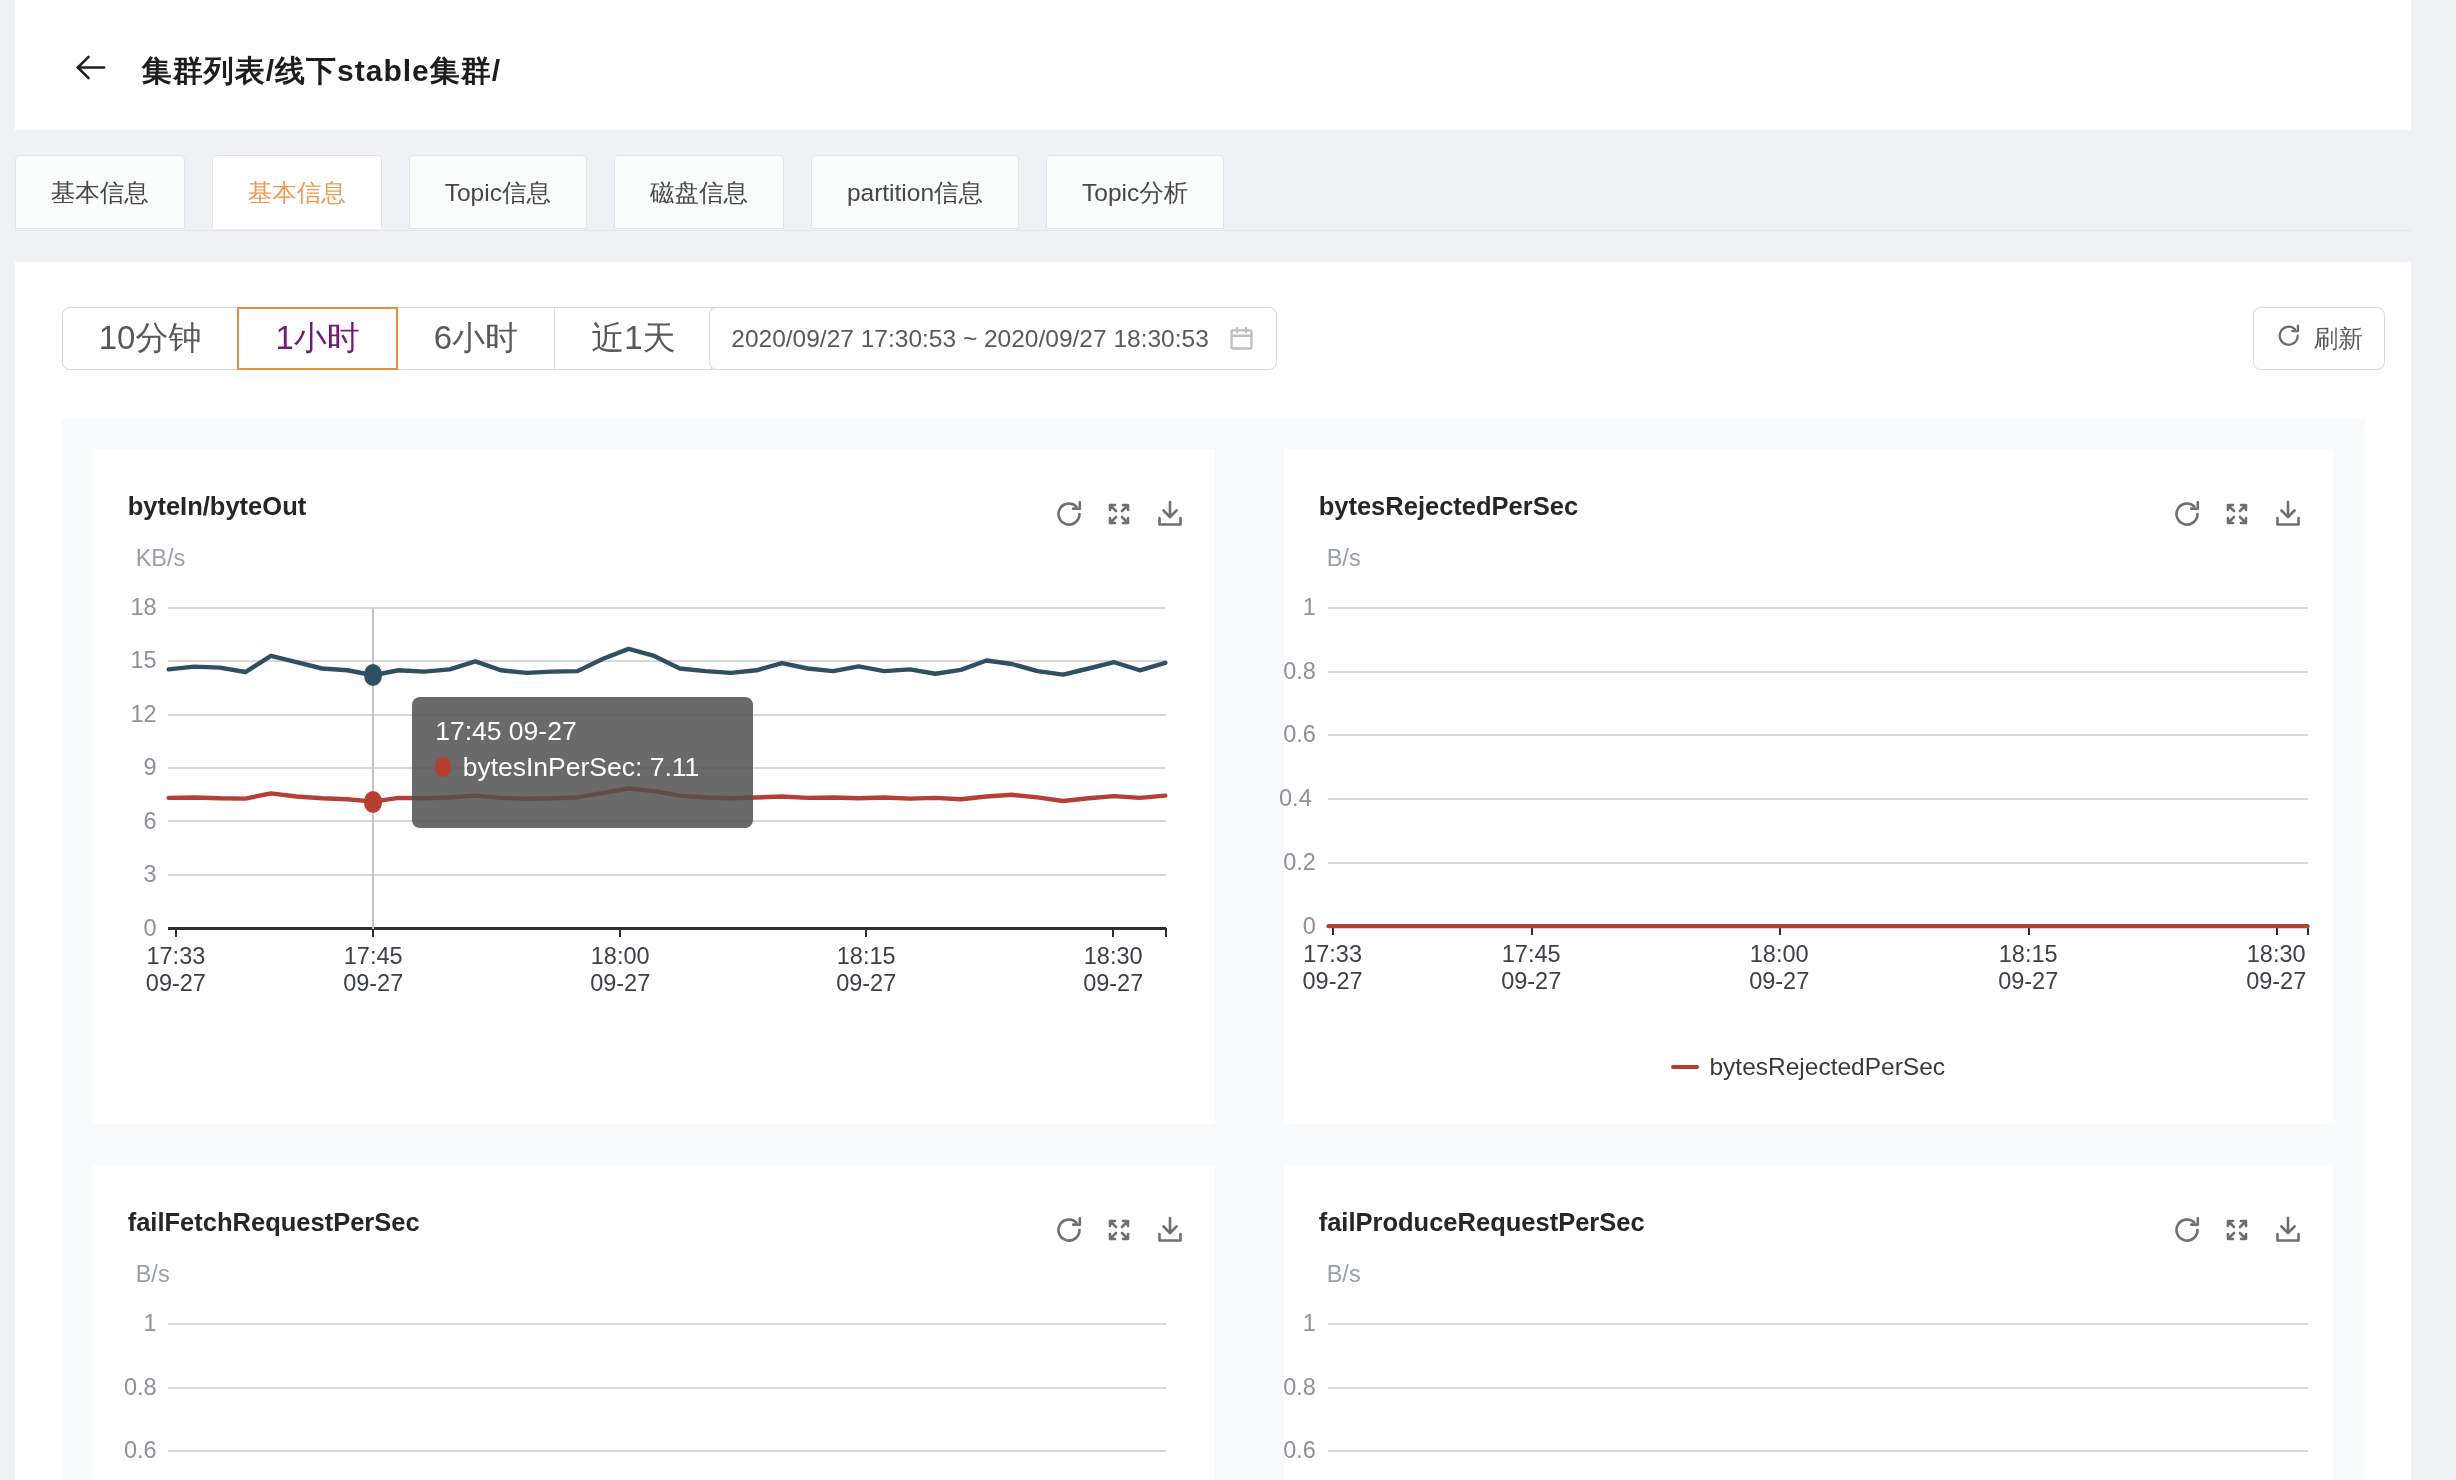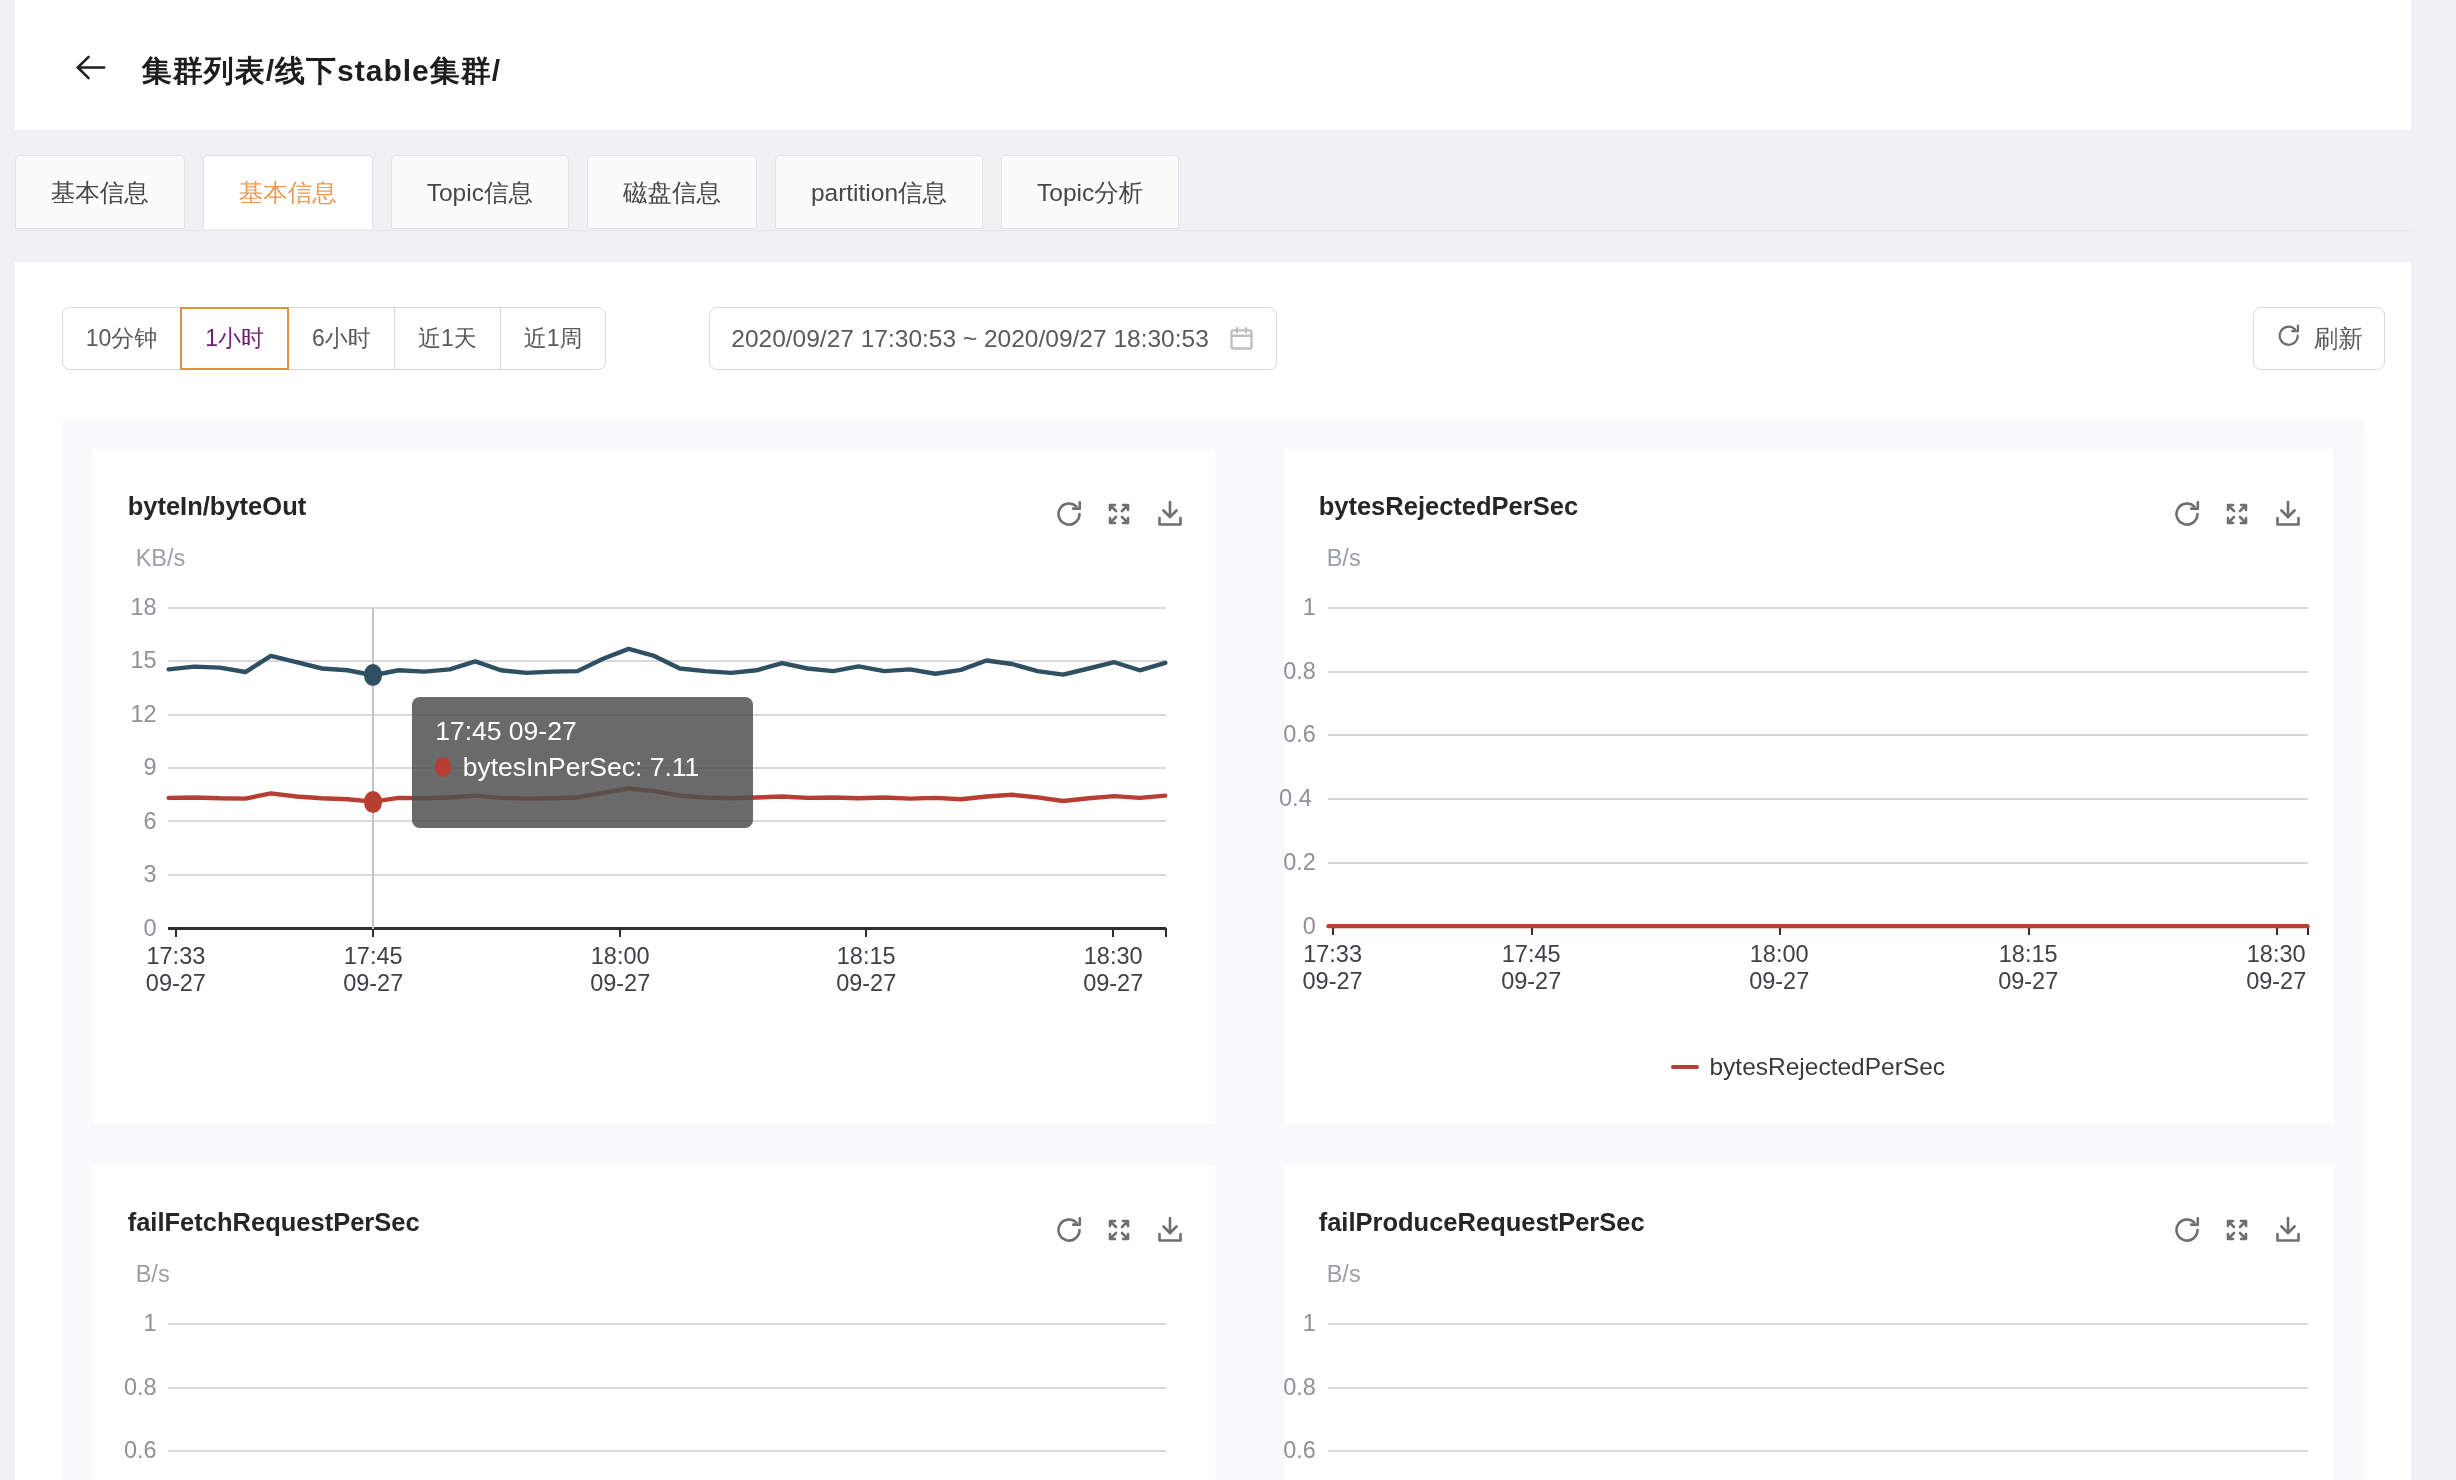--- a/index.html
+++ b/index.html
@@ -9,31 +9,31 @@
     -webkit-font-smoothing:antialiased;
   }
   .abs{position:absolute;}
   
   #header{left:14.7px;top:0;width:2396px;height:130px;background:#fff;}
   #back-btn{left:57px;top:49px;width:43px;height:43px;color:#1f1f1f;cursor:pointer;}
   #back-btn svg{width:37px;height:37px;}
   #breadcrumb{left:127px;top:51px;font-size:30px;font-weight:bold;color:#1d1d1d;letter-spacing:1px;}
   
   #tabline{left:14.7px;top:230px;width:2396px;height:1px;background:#e5e6e8;}
-  #tabbar{left:14.7px;top:155px;height:76px;display:flex;gap:18px;}
+  #tabbar{left:14.7px;top:155px;height:76px;display:flex;gap:27px;}
   .tab{height:74px;padding:0 35px;display:flex;align-items:center;justify-content:center;
        background:#fafbfb;border:1px solid #e3e4e6;border-radius:4.9px 4.9px 0 0;
        font-size:24.5px;color:#474747;cursor:pointer;box-sizing:border-box;}
   .tab.active{background:#fff;color:var(--orange);border-bottom-color:#fff;}
   
   #main{left:14.7px;top:262px;width:2396px;height:1218px;background:#fff;}
   
   #range-group{left:47px;top:45px;height:63px;display:flex;}
-  .range-btn{height:63px;padding:0 23px;display:flex;align-items:center;background:#fff;
-     border:1px solid #d9d9d9;margin-left:-1px;font-size:23px;color:#595959;cursor:pointer;
+  .range-btn{height:63px;padding:0 36px;display:flex;align-items:center;background:#fff;
+     border:1px solid #d9d9d9;margin-left:-1px;font-size:33px;color:#595959;cursor:pointer;
      box-sizing:border-box;position:relative;}
   .range-btn:first-child{border-radius:7.8px 0 0 7.8px;margin-left:0;}
   .range-btn:last-child{border-radius:0 7.8px 7.8px 0;}
   .range-btn.active{color:#701a75;border:2px solid var(--orange-border);z-index:2;}
   #date-box{left:694px;top:45px;width:568px;height:63px;border:1px solid #d9d9d9;border-radius:7.8px;
      background:#fff;display:flex;align-items:center;box-sizing:border-box;padding:0 19.6px 0 21.6px;cursor:pointer;}
   #date-text{font-size:24.5px;color:#5a5a5a;flex:1;white-space:nowrap;overflow:hidden;}
   #date-box .cal{color:#bfbfbf;width:29px;height:29px;flex:0 0 auto;}
   #refresh-btn{left:2238px;top:45px;width:132px;height:63px;border:1px solid #d9d9d9;border-radius:7.8px;
      background:#fff;display:flex;align-items:center;justify-content:center;gap:11.8px;

